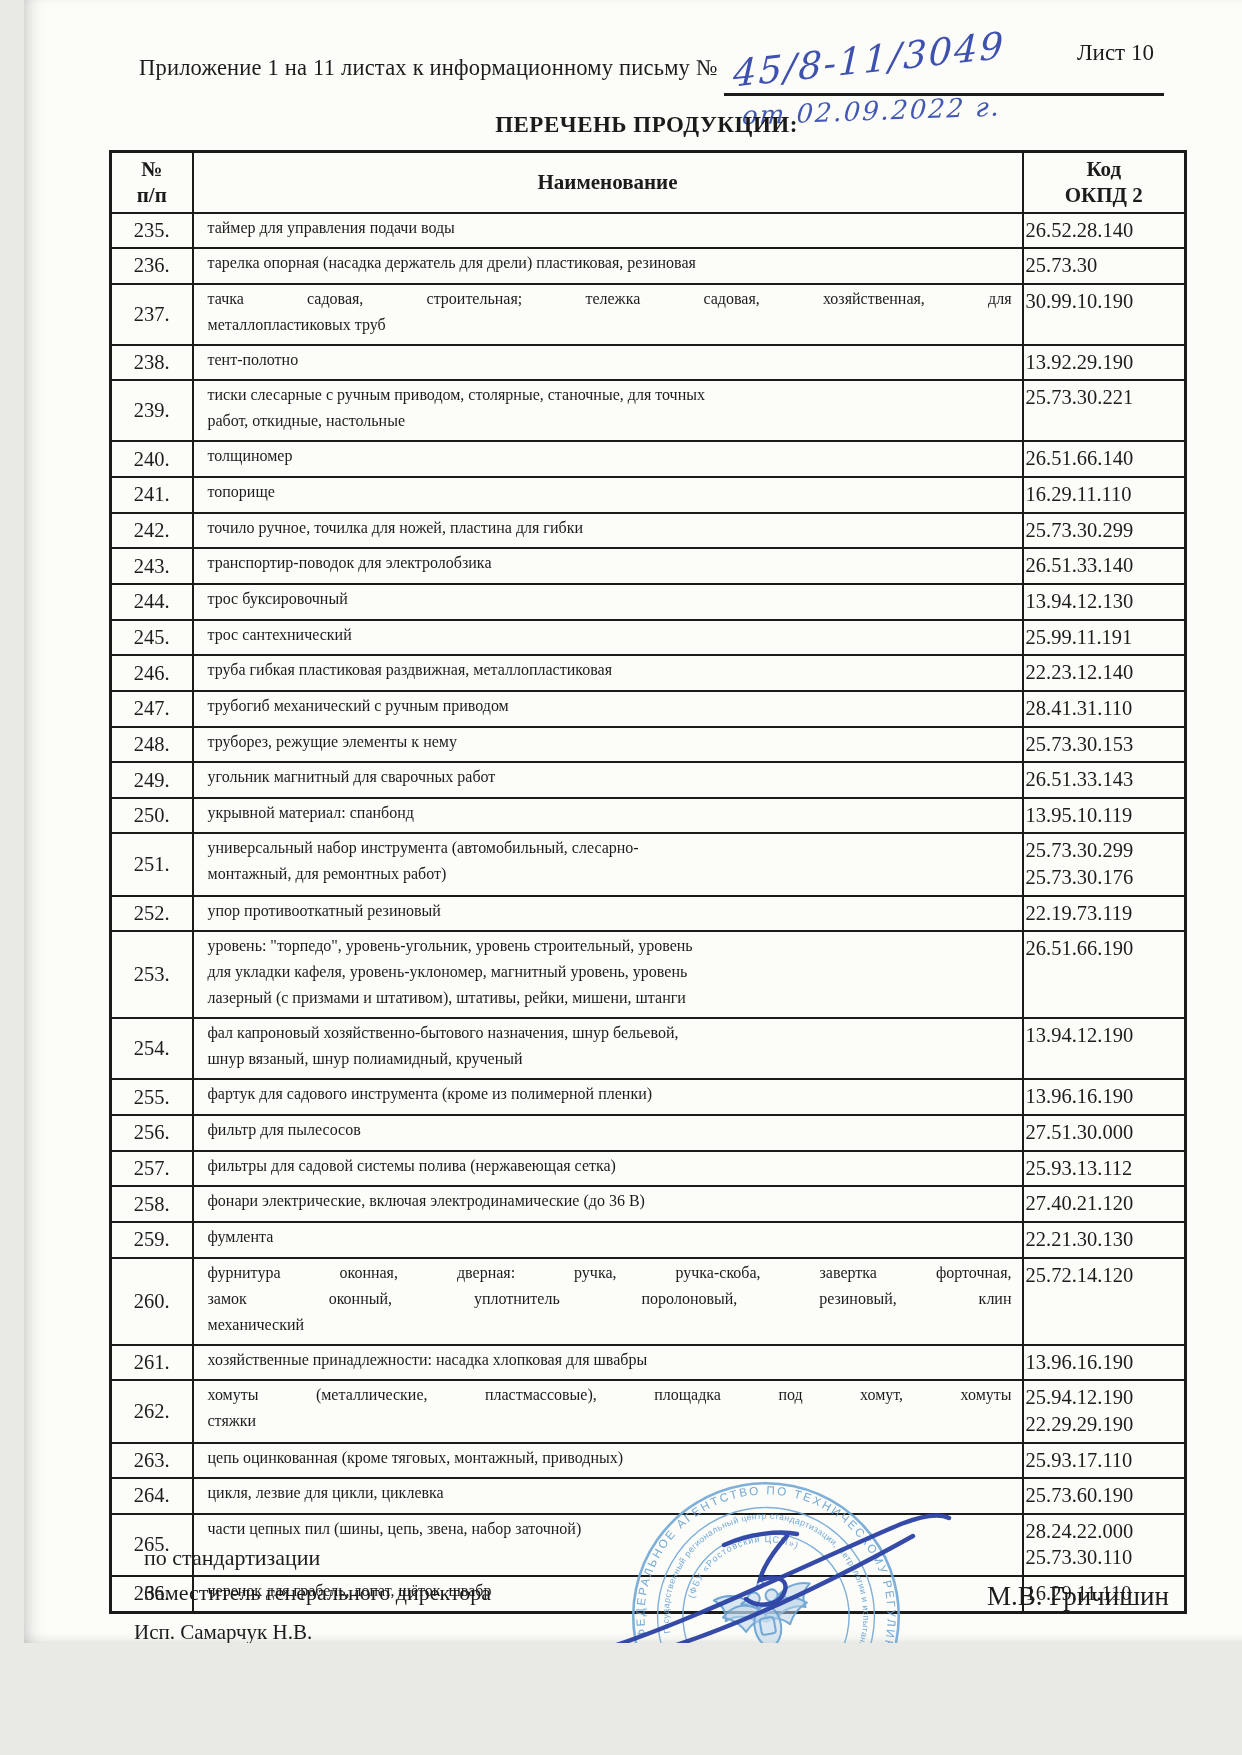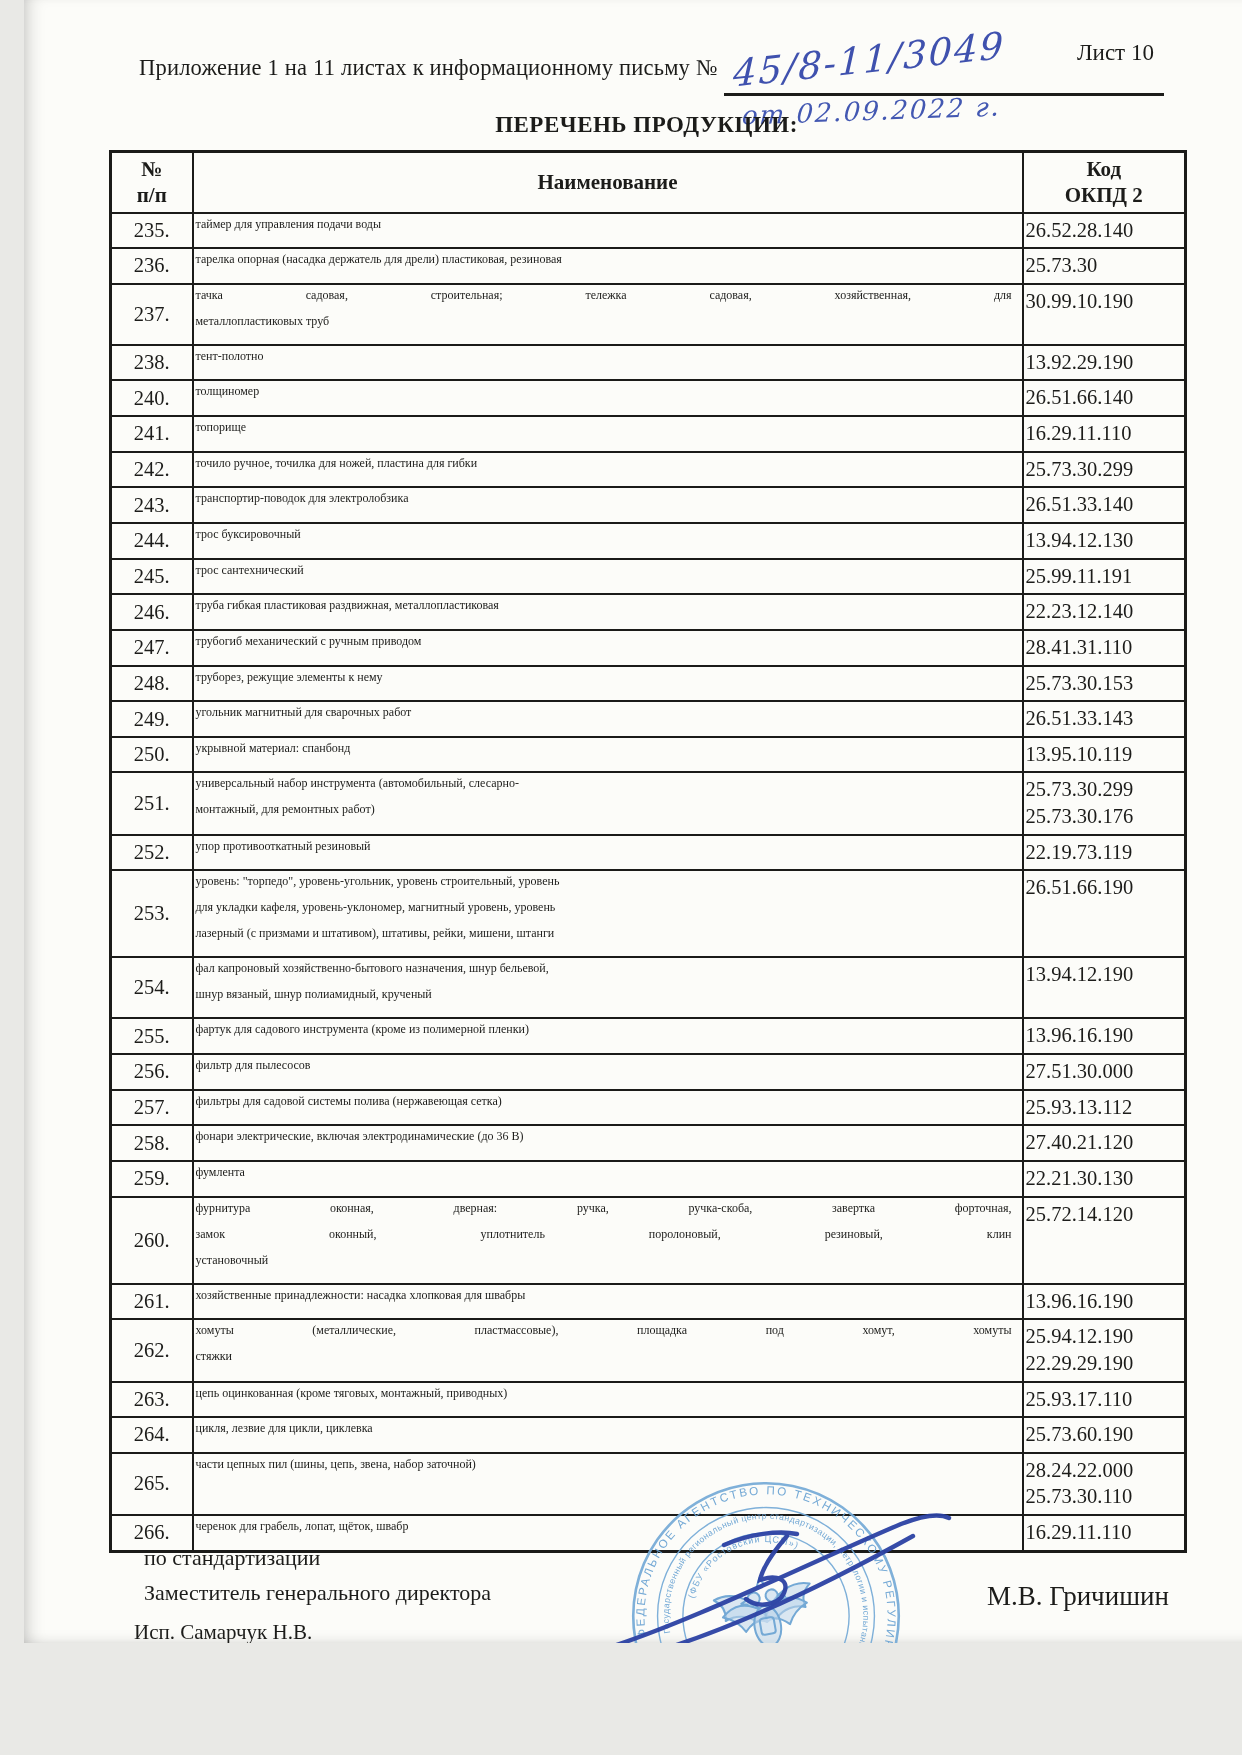--- a/index.html
+++ b/index.html
@@ -23,21 +23,21 @@
   }
   .doc-title{position:absolute;left:85px;top:112px;width:1075px;text-align:center;font-size:23px;font-weight:bold;letter-spacing:.5px;}
   table.products{
     position:absolute;left:85px;top:150px;width:1075px;border-collapse:collapse;
     border:3px solid #1b1b19;table-layout:fixed;
   }
   table.products th, table.products td{border:2px solid #1b1b19;}
   col.c-num{width:82px;} col.c-name{width:830px;} col.c-code{width:163px;}
   thead th{font-size:21px;font-weight:bold;text-align:center;padding:3px 2px;line-height:1.25;}
   td.num-cell{vertical-align:middle;text-align:center;font-size:20.5px;padding:2px 12px;}
-  td.name-cell{vertical-align:top;font-size:12px;padding:3px 10px 4px 2px;line-height:1.32;}
+  td.name-cell{vertical-align:top;font-size:16px;padding:3px 10px 4px 14px;line-height:1.32;}
   td.code-cell{vertical-align:top;text-align:left;font-size:20.5px;padding:3px 2px 4px 2px;line-height:1.3;}
   .name-line{min-height:26px;}
   .name-line.jl{text-align:justify;text-align-last:justify;}
   .sig-position{position:absolute;left:120px;top:1540px;font-size:22px;line-height:1.6;}
   .signer-name{position:absolute;left:963px;top:1581px;font-size:27px;}
   .footer-exec{position:absolute;left:110px;top:1620px;font-size:21px;}
   .footer-phone{position:absolute;left:110px;top:1650px;font-size:21px;}
   .ruler{position:absolute;left:90px;top:1671px;width:1060px;height:27px;display:flex;align-items:flex-end;z-index:4;}
   .ruler .tick{width:6px;background:#4e4e4e;opacity:.85;margin-right:11.6px;flex:none;}
   .ruler .tick.tall{height:26px;} .ruler .tick.short{height:15px;}
@@ -111,20 +111,30 @@
         <tr>
           <td class="num-cell">238.</td>
           <td class="name-cell">
             <div class="name-line">тент-полотно</div>
           </td>
           <td class="code-cell">
             <div>13.92.29.190</div>
           </td>
         </tr>
         <tr>
+          <td class="num-cell">239.</td>
+          <td class="name-cell">
+            <div class="name-line">тиски слесарные с ручным приводом, столярные, станочные, для точных</div>
+            <div class="name-line">работ, откидные, настольные</div>
+          </td>
+          <td class="code-cell">
+            <div>25.73.30.221</div>
+          </td>
+        </tr>
+        <tr>
           <td class="num-cell">240.</td>
           <td class="name-cell">
             <div class="name-line">толщиномер</div>
           </td>
           <td class="code-cell">
             <div>26.51.66.140</div>
           </td>
         </tr>
         <tr>
           <td class="num-cell">241.</td>
@@ -300,21 +310,21 @@
           </td>
           <td class="code-cell">
             <div>22.21.30.130</div>
           </td>
         </tr>
         <tr>
           <td class="num-cell">260.</td>
           <td class="name-cell">
             <div class="name-line jl">фурнитура оконная, дверная: ручка, ручка-скоба, завертка форточная,</div>
             <div class="name-line jl">замок оконный, уплотнитель поролоновый, резиновый, клин</div>
-            <div class="name-line">установочный</div>
+            <div class="name-line">механический</div>
           </td>
           <td class="code-cell">
             <div>25.72.14.120</div>
           </td>
         </tr>
         <tr>
           <td class="num-cell">261.</td>
           <td class="name-cell">
             <div class="name-line">хозяйственные принадлежности: насадка хлопковая для швабры</div>
           </td>

